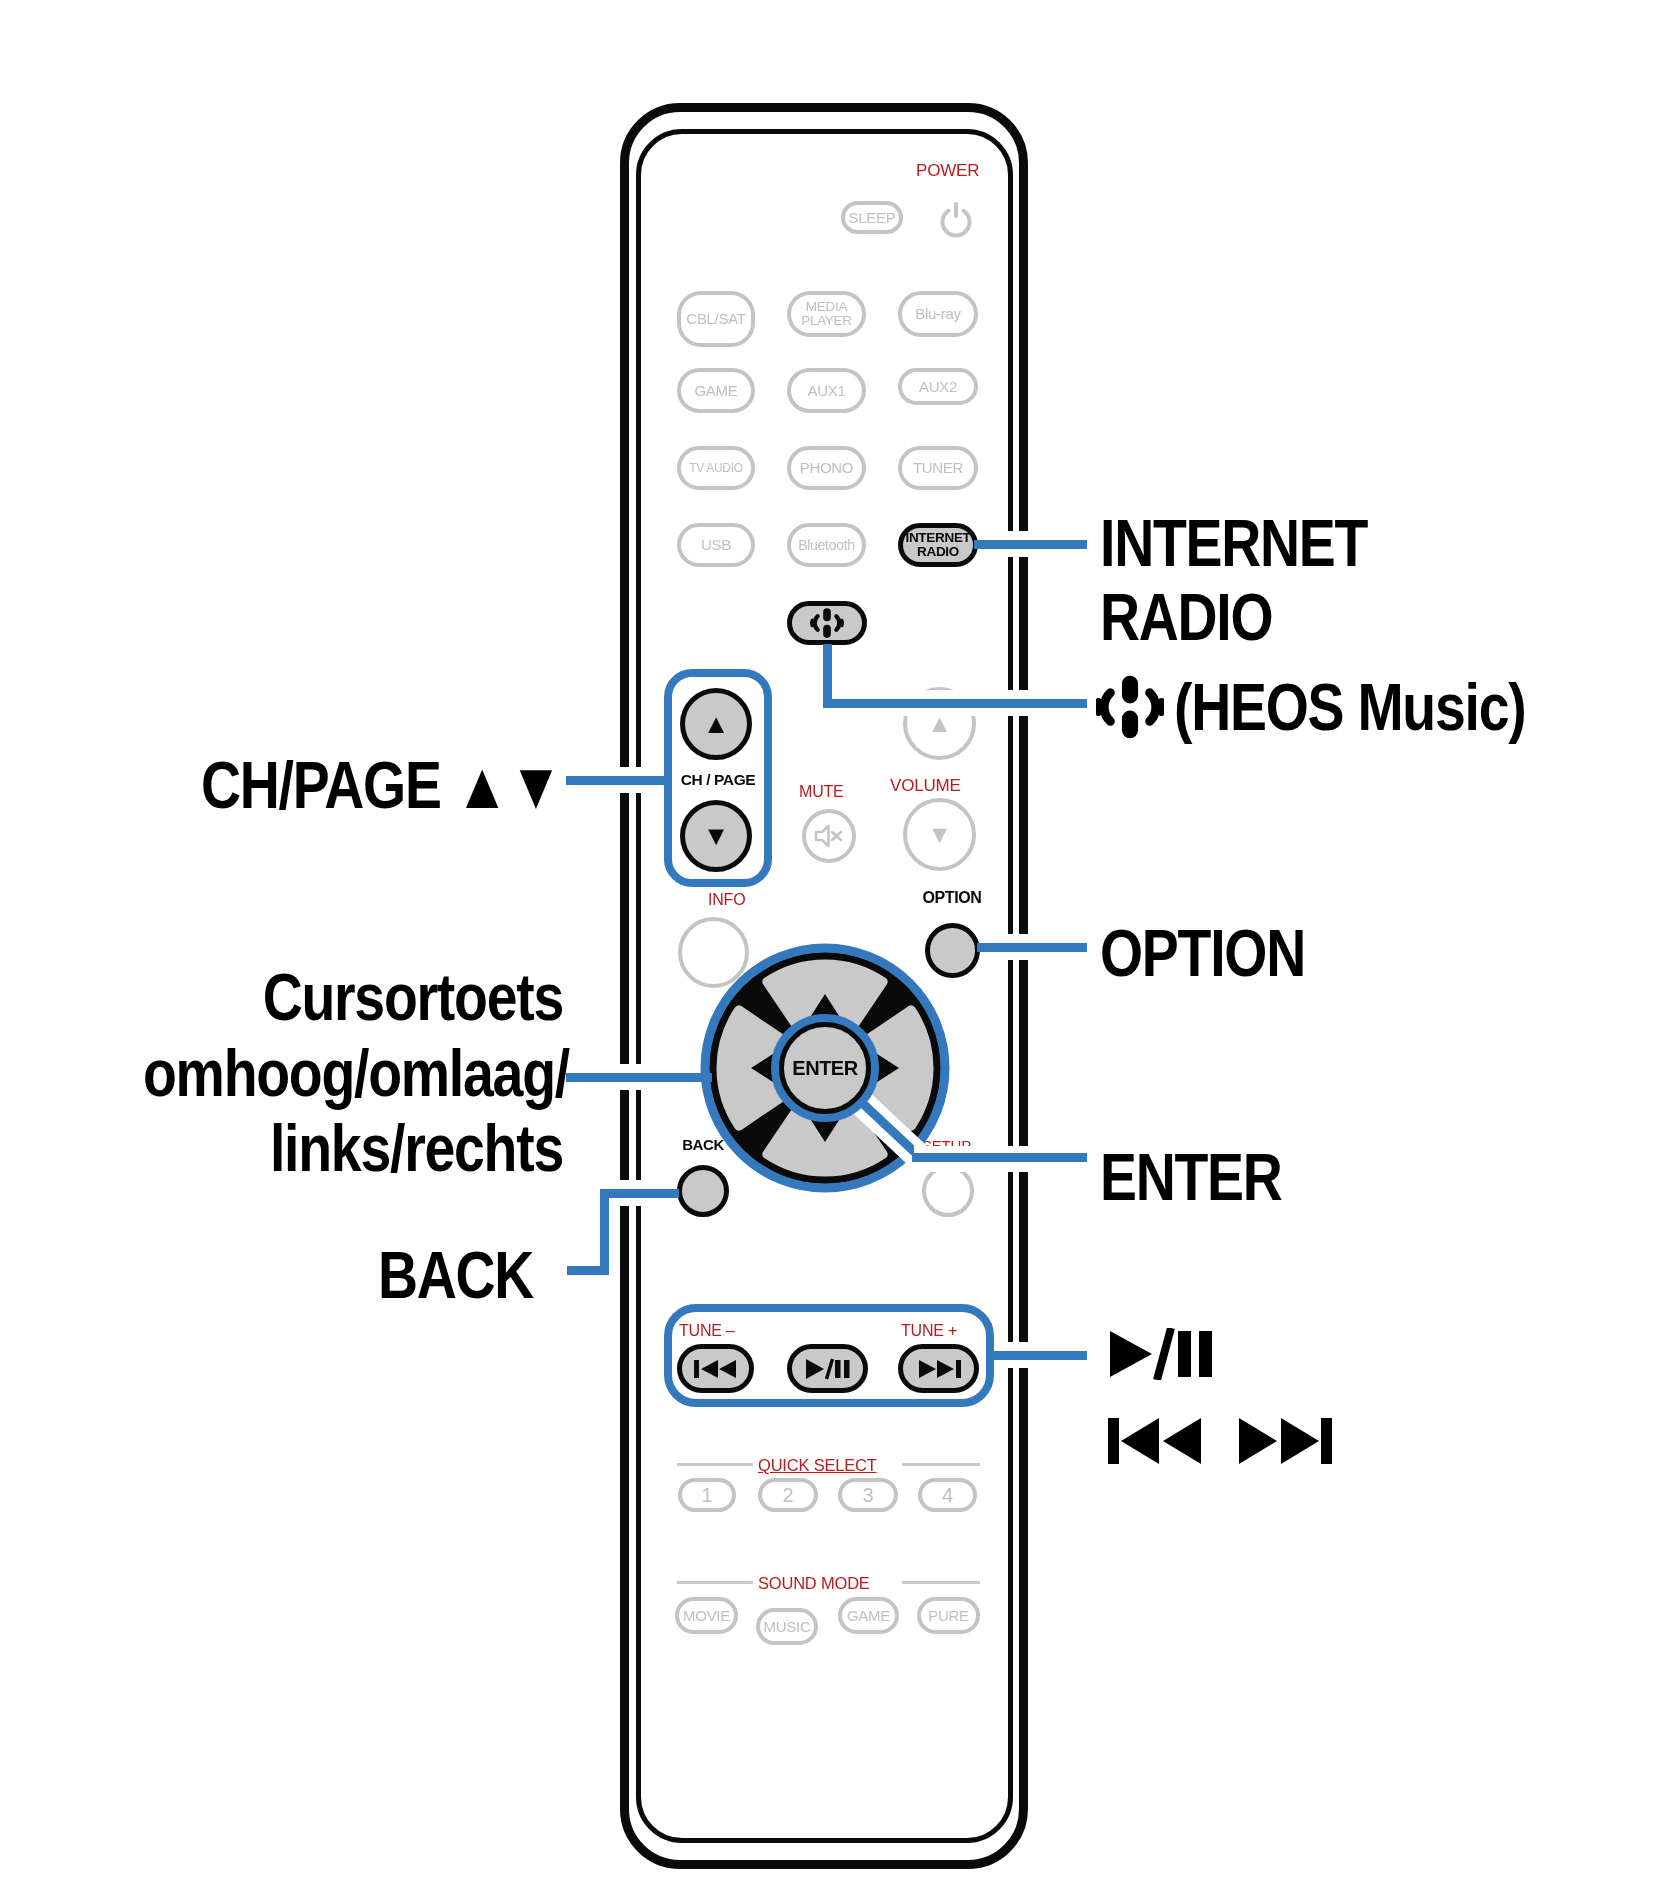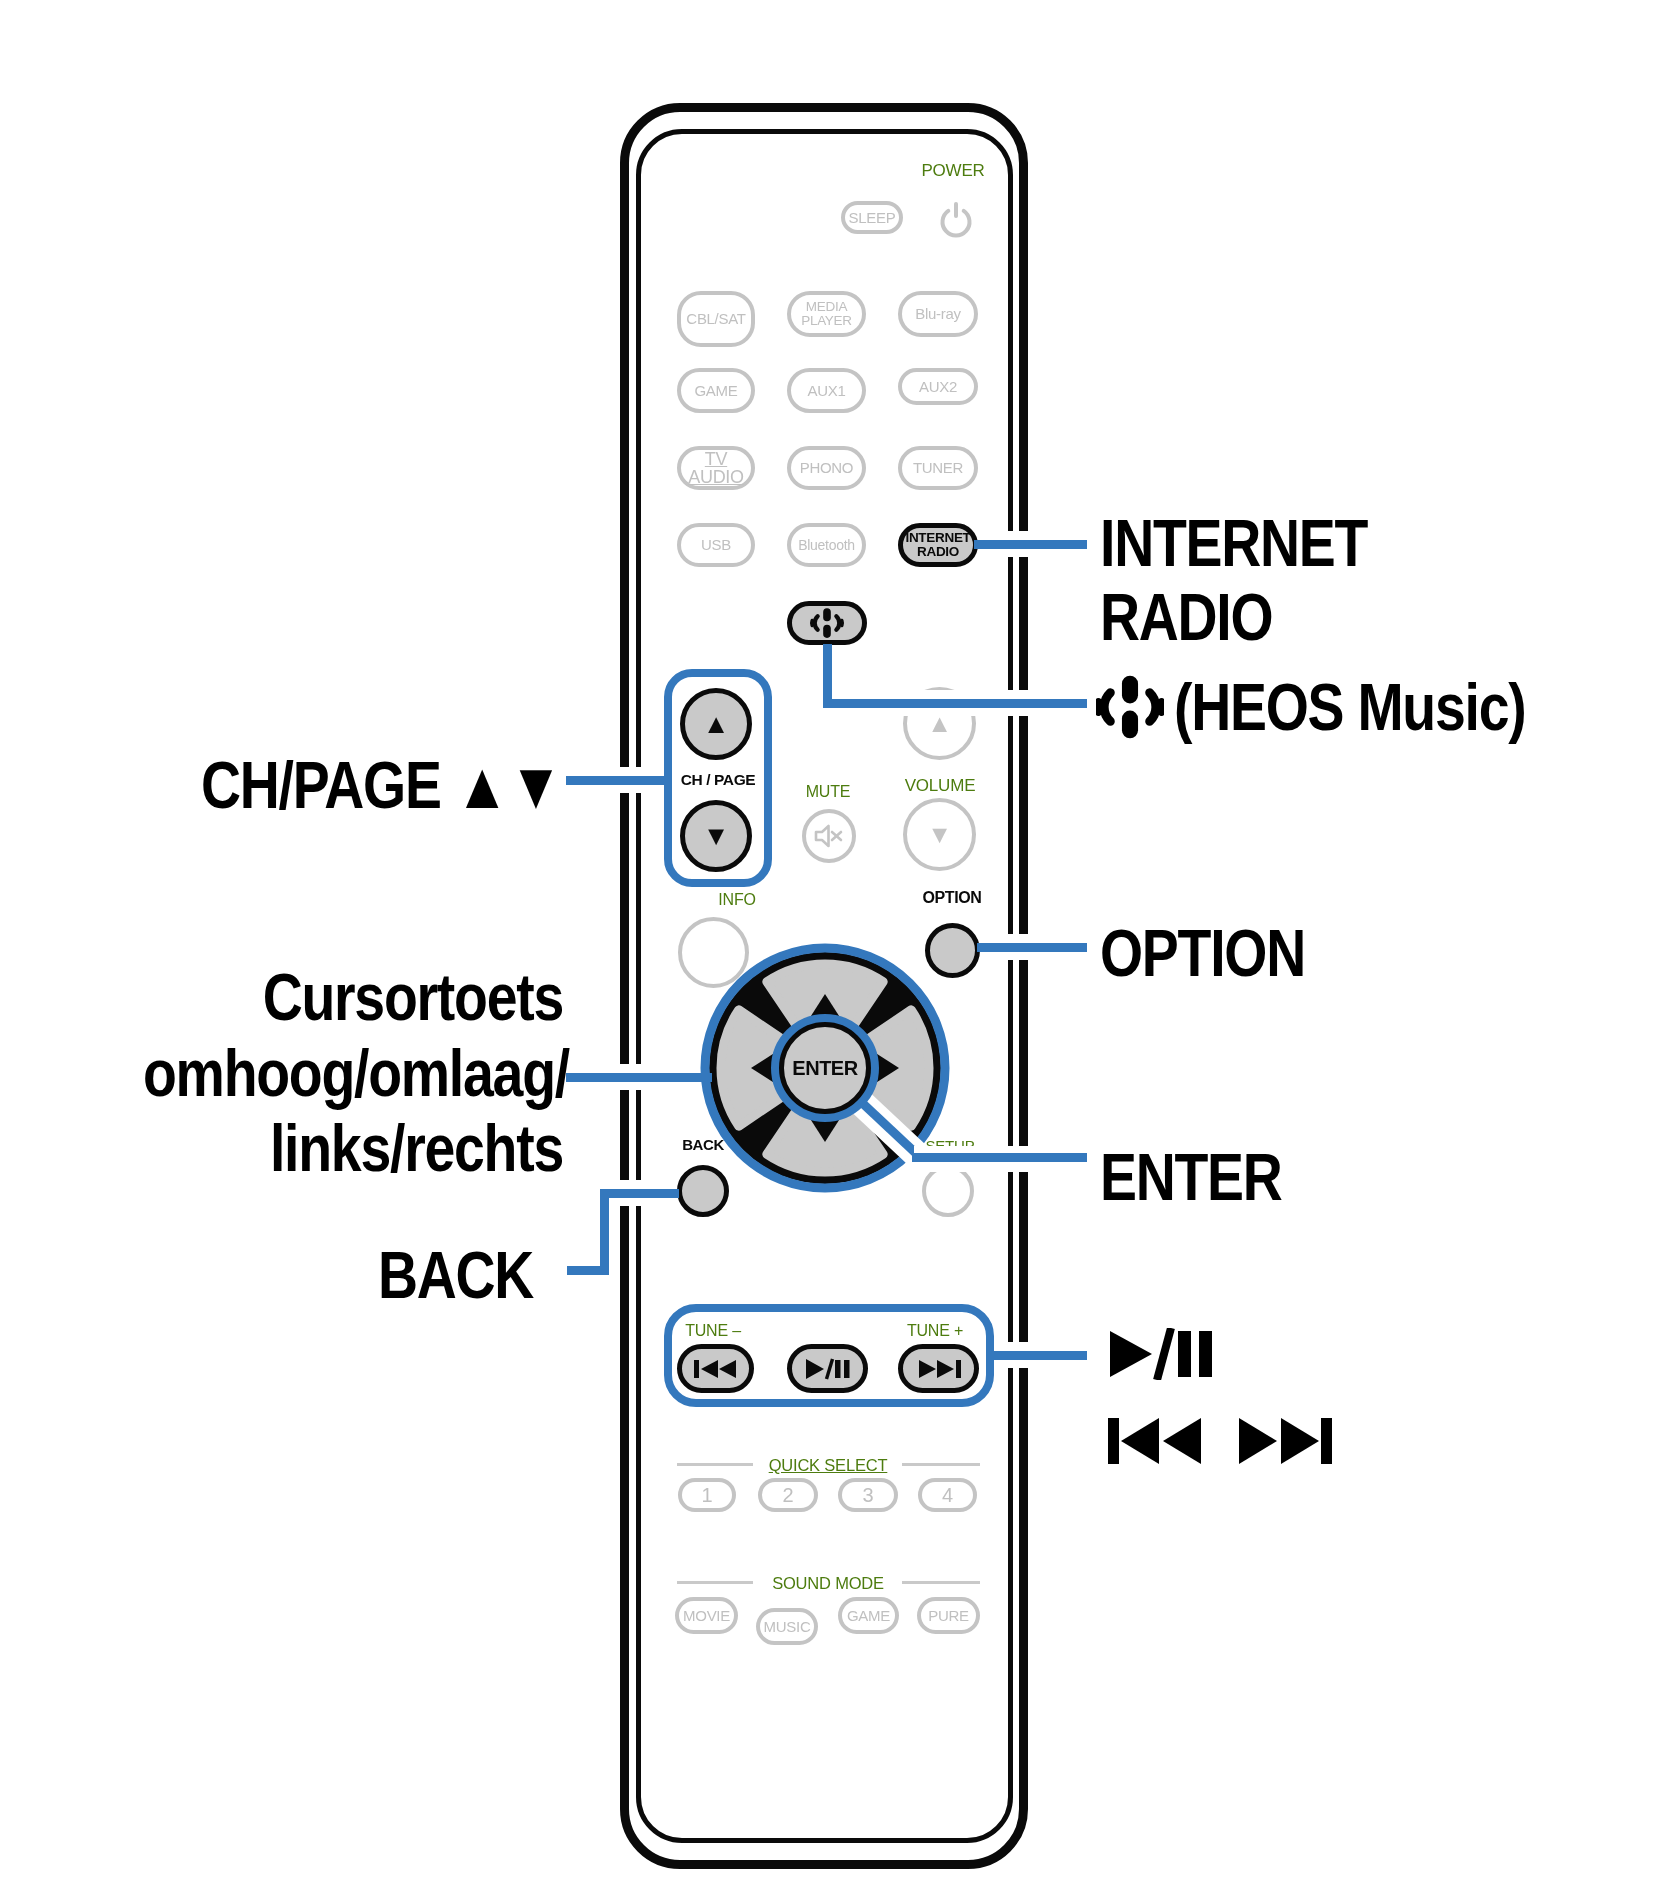--- a/index.html
+++ b/index.html
@@ -9,21 +9,21 @@
   .abs{position:absolute;}
   
   .frame{position:absolute;border:9px solid #0a0a0a;border-radius:60px;background:#fff;}
   .frame.inner{border-width:5px;border-radius:46px;}
   
   .pill{position:absolute;border:4px solid #c4c4c4;border-radius:24px;background:#fff;color:#c0c0c0;
         display:flex;flex-direction:column;align-items:center;justify-content:center;
         font-size:15px;line-height:1.02;letter-spacing:-.3px;text-align:center;}
   .circ{position:absolute;border:4px solid #c4c4c4;border-radius:50%;background:#fff;color:#c4c4c4;
         display:flex;align-items:center;justify-content:center;}
-  .dimlbl{position:absolute;color:#4d7c0f;font-size:16px;text-align:center;letter-spacing:-.2px;line-height:1;}
+  .dimlbl{position:absolute;color:#b91c1c;font-size:16px;text-align:left;letter-spacing:-.2px;line-height:1;}
   .hr{position:absolute;height:3px;background:#c9c9c9;}
   
   .pill.on{border:5px solid #0a0a0a;background:#c9c9c9;color:#0a0a0a;font-weight:bold;}
   .circ.on{border:5px solid #0a0a0a;background:#c9c9c9;color:#0a0a0a;}
   .blklbl{position:absolute;color:#0a0a0a;font-weight:bold;font-size:15px;text-align:center;letter-spacing:-.4px;line-height:1;}
   .tri{font-size:27px;line-height:1;}
   
   .bluebox{position:absolute;border:8px solid #3478BD;border-radius:30px;background:transparent;}
   .halo{position:absolute;height:26px;background:#fff;}
   .bline{position:absolute;background:#3478BD;}
@@ -54,21 +54,21 @@
   <div class="pill" style="left:787px;top:291px;width:79px;height:46px;font-size:13.5px;">
     <div>MEDIA</div>
     <div>PLAYER</div>
   </div>
   <div class="pill" style="left:898px;top:291px;width:80px;height:46px;">Blu-ray</div>
 
   <div class="pill" style="left:677px;top:368px;width:78px;height:45px;">GAME</div>
   <div class="pill" style="left:787px;top:368px;width:79px;height:45px;">AUX1</div>
   <div class="pill" style="left:898px;top:368px;width:80px;height:37px;">AUX2</div>
 
-  <div class="pill" style="left:677px;top:446px;width:78px;height:44px;font-size:18px;text-decoration:underline;">TV AUDIO</div>
+  <div class="pill" style="left:677px;top:446px;width:78px;height:44px;font-size:12px;">TV AUDIO</div>
   <div class="pill" style="left:787px;top:446px;width:79px;height:44px;text-align:center;">PHONO</div>
   <div class="pill" style="left:898px;top:446px;width:80px;height:44px;">TUNER</div>
 
   <div class="pill" style="left:677px;top:523px;width:78px;height:44px;">USB</div>
   <div class="pill" style="left:787px;top:523px;width:79px;height:44px;font-size:14px;">Bluetooth</div>
   <div class="pill on" style="left:898px;top:523px;width:80px;height:44px;font-size:13.5px;border-radius:22px;">
     <div>INTERNET</div>
     <div>RADIO</div>
   </div>
 

